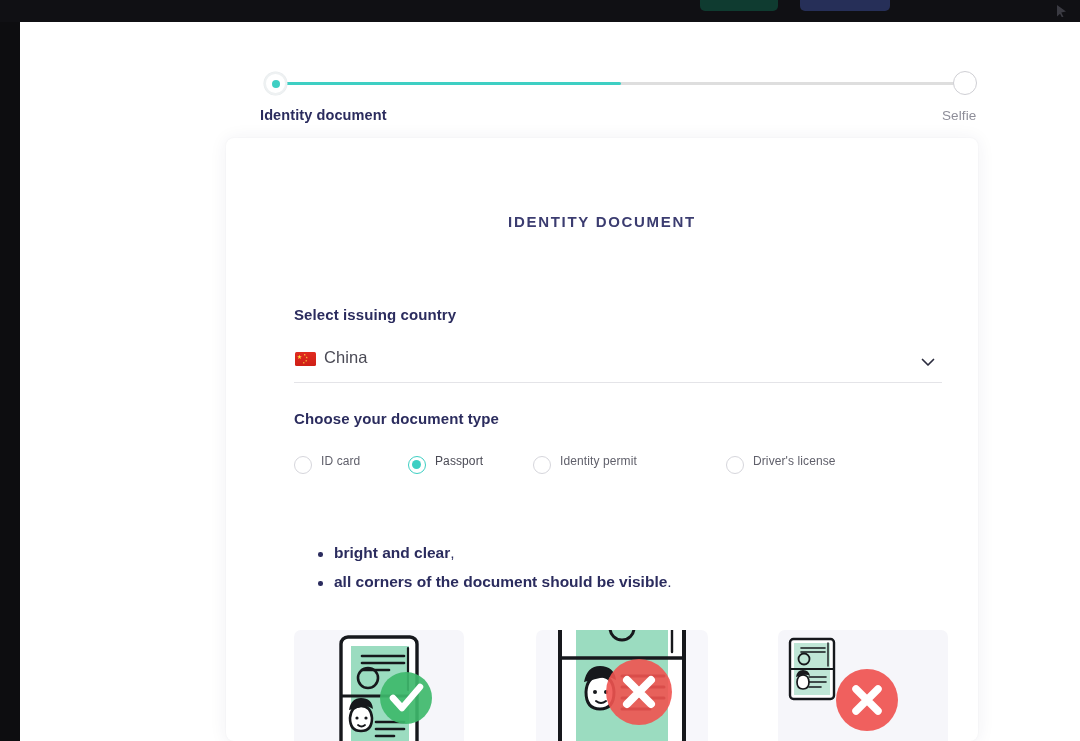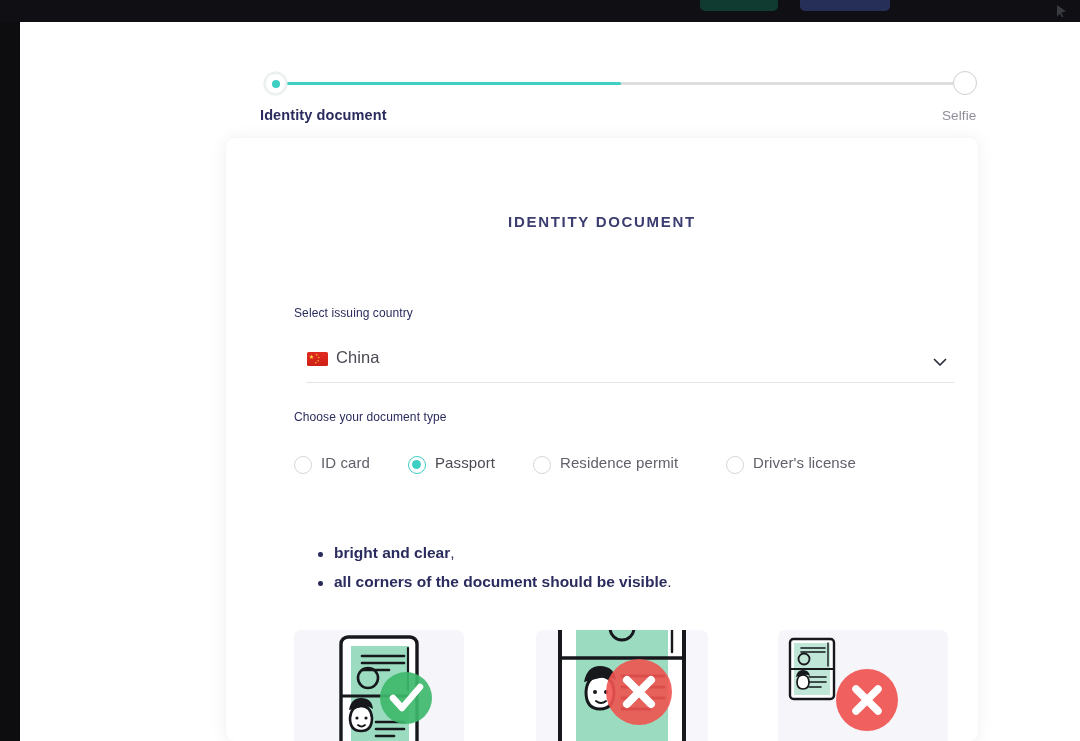--- a/index.html
+++ b/index.html
@@ -152,32 +152,32 @@
     left: 0; top: 111px;
     width: 752px;
     text-align: center;
     font-size: 15.5px;
     color: #6e6e78;
     letter-spacing: 0.1px;
   }
 
   .field-label {
     position: absolute;
-    font-size: 12px;
-    font-weight: normal;
+    font-size: 15px;
+    font-weight: bold;
     color: #2b2c5e;
     letter-spacing: 0.1px;
   }
   #label-country { left: 68px; top: 168px; }
   #label-doctype { left: 68px; top: 272px; }
 
   
   #country-select {
     position: absolute;
-    left: 80px; top: 205px;
+    left: 68px; top: 205px;
     width: 648px; height: 40px;
     border-bottom: 1.3px solid #e4e4e8;
     cursor: pointer;
   }
   #country-flag {
     position: absolute;
     left: 1px; top: 9px;
     width: 21px; height: 14px;
     border-radius: 1.5px;
     background: linear-gradient(#e02b20, #cf1f16);
@@ -239,21 +239,21 @@
     content: "";
     position: absolute;
     left: 2.6px; top: 2.6px;
     width: 9.8px; height: 9.8px;
     border-radius: 50%;
     background: #3ecfc3;
   }
   .radio-text {
     position: absolute;
     left: 27px; top: 1px;
-    font-size: 15px;
+    font-size: 12px;
     color: #60606b;
     letter-spacing: 0.1px;
   }
   .radio-opt.checked .radio-text { color: #4a4a55; }
 
   #radio-0 { left: 0px; }
   #radio-1 { left: 114px; }
   #radio-2 { left: 239px; }
   #radio-3 { left: 432px; }
 
@@ -357,21 +357,21 @@
         <div id="radio-0" class="radio-opt">
           <span class="radio-dot"></span>
           <span class="radio-text">ID card</span>
         </div>
         <div id="radio-1" class="radio-opt checked">
           <span class="radio-dot"></span>
           <span class="radio-text">Passport</span>
         </div>
         <div id="radio-2" class="radio-opt">
           <span class="radio-dot"></span>
-          <span class="radio-text">Residence permit</span>
+          <span class="radio-text">Identity permit</span>
         </div>
         <div id="radio-3" class="radio-opt">
           <span class="radio-dot"></span>
           <span class="radio-text">Driver's license</span>
         </div>
       </div>
 
 
       <div id="bullets">
         <div class="bullet"><b>bright and clear</b><span class="tail">,</span></div>

